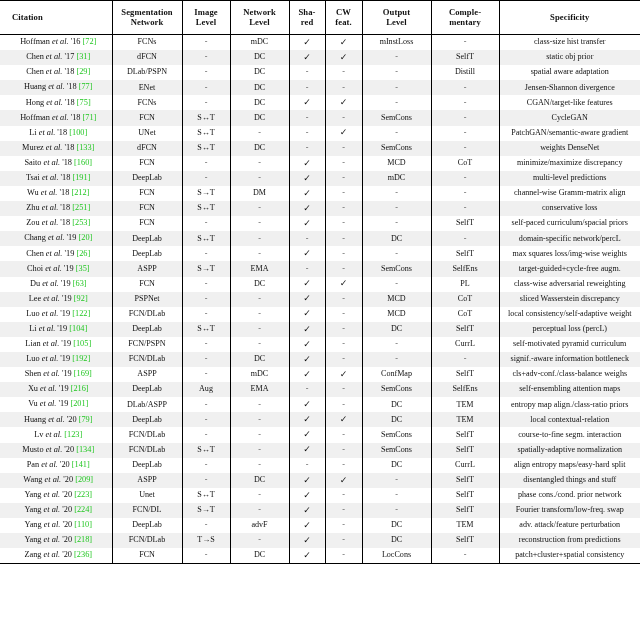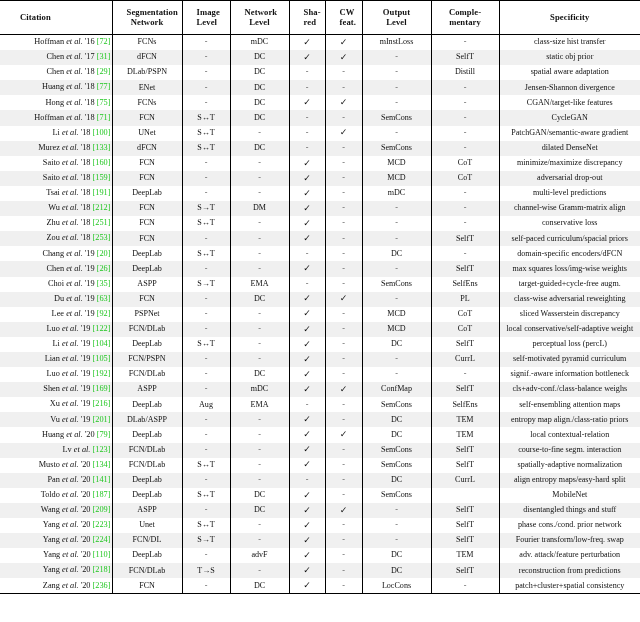--- a/index.html
+++ b/index.html
@@ -1,28 +1,28 @@
 <!DOCTYPE html>
 <html><head>
 <meta charset="utf-8">
 <style>
   html,body{margin:0;padding:0;background:#ffffff;}
   body{width:640px;height:622px;overflow:hidden;font-family:"Liberation Serif","DejaVu Serif",serif;}
   #tbl-wrap{width:640px;height:622px;box-sizing:border-box;}
   table{border-collapse:collapse;width:640px;table-layout:fixed;font-size:8.1px;color:#111;}
   thead th{
     font-weight:bold;font-size:8.6px;text-align:center;vertical-align:middle;
-    padding:2px 14px;line-height:1.12;letter-spacing:.1px;
+    padding:2px 6px;line-height:1.12;letter-spacing:.1px;
   }
   thead tr{height:34px;}
   tbody td{
     text-align:center;vertical-align:middle;padding:0 1px;height:15.1px;line-height:1.05;
     white-space:nowrap;overflow:hidden;
   }
-  tbody td.cite{text-align:right;padding-left:6px;font-size:8.3px;}
+  tbody td.cite{text-align:center;padding-left:6px;font-size:8.3px;}
   
   table{border-top:1.3px solid #000;border-bottom:1.3px solid #000;}
   thead th{border-bottom:1.1px solid #000;}
   
   .vl{border-left:0.9px solid #000;}
   .vl2{border-left:1.3px solid #000;}
   tbody tr:nth-child(even){background:#f0f0f0;}
   tbody tr:nth-child(odd){background:#ffffff;}
   .ref{color:#23c723;}
   .em{font-style:italic;}
@@ -149,45 +149,34 @@
         </tr>
         <tr>
           <td class="cite"><span>Murez </span><span class="em">et al.</span><span> '18 </span><span class="ref">[133]</span></td>
           <td class="vl">dFCN</td>
           <td class="vl">S↔T</td>
           <td class="vl">DC</td>
           <td class="vl"><span class="dash">-</span></td>
           <td class="vl"><span class="dash">-</span></td>
           <td class="vl">SemCons</td>
           <td class="vl"><span class="dash">-</span></td>
-          <td class="vl2">dilated DenseNet</td>
+          <td class="vl2">weights DenseNet</td>
         </tr>
         <tr>
           <td class="cite"><span>Saito </span><span class="em">et al.</span><span> '18 </span><span class="ref">[160]</span></td>
           <td class="vl">FCN</td>
           <td class="vl"><span class="dash">-</span></td>
           <td class="vl"><span class="dash">-</span></td>
           <td class="vl"><span class="chk">✓</span></td>
           <td class="vl"><span class="dash">-</span></td>
           <td class="vl">MCD</td>
           <td class="vl">CoT</td>
           <td class="vl2">minimize/maximize discrepancy</td>
         </tr>
         <tr>
-          <td class="cite"><span>Saito </span><span class="em">et al.</span><span> '18 </span><span class="ref">[159]</span></td>
-          <td class="vl">FCN</td>
-          <td class="vl"><span class="dash">-</span></td>
-          <td class="vl"><span class="dash">-</span></td>
-          <td class="vl"><span class="chk">✓</span></td>
-          <td class="vl"><span class="dash">-</span></td>
-          <td class="vl">MCD</td>
-          <td class="vl">CoT</td>
-          <td class="vl2">adversarial drop-out</td>
-        </tr>
-        <tr>
           <td class="cite"><span>Tsai </span><span class="em">et al.</span><span> '18 </span><span class="ref">[191]</span></td>
           <td class="vl">DeepLab</td>
           <td class="vl"><span class="dash">-</span></td>
           <td class="vl"><span class="dash">-</span></td>
           <td class="vl"><span class="chk">✓</span></td>
           <td class="vl"><span class="dash">-</span></td>
           <td class="vl">mDC</td>
           <td class="vl"><span class="dash">-</span></td>
           <td class="vl2">multi-level predictions</td>
         </tr>
@@ -226,21 +215,21 @@
         </tr>
         <tr>
           <td class="cite"><span>Chang </span><span class="em">et al.</span><span> '19 </span><span class="ref">[20]</span></td>
           <td class="vl">DeepLab</td>
           <td class="vl">S↔T</td>
           <td class="vl"><span class="dash">-</span></td>
           <td class="vl"><span class="dash">-</span></td>
           <td class="vl"><span class="dash">-</span></td>
           <td class="vl">DC</td>
           <td class="vl"><span class="dash">-</span></td>
-          <td class="vl2">domain-specific encoders/dFCN</td>
+          <td class="vl2">domain-specific network/percL</td>
         </tr>
         <tr>
           <td class="cite"><span>Chen </span><span class="em">et al.</span><span> '19 </span><span class="ref">[26]</span></td>
           <td class="vl">DeepLab</td>
           <td class="vl"><span class="dash">-</span></td>
           <td class="vl"><span class="dash">-</span></td>
           <td class="vl"><span class="chk">✓</span></td>
           <td class="vl"><span class="dash">-</span></td>
           <td class="vl"><span class="dash">-</span></td>
           <td class="vl">SelfT</td>
@@ -281,21 +270,21 @@
         </tr>
         <tr>
           <td class="cite"><span>Luo </span><span class="em">et al.</span><span> '19 </span><span class="ref">[122]</span></td>
           <td class="vl">FCN/DLab</td>
           <td class="vl"><span class="dash">-</span></td>
           <td class="vl"><span class="dash">-</span></td>
           <td class="vl"><span class="chk">✓</span></td>
           <td class="vl"><span class="dash">-</span></td>
           <td class="vl">MCD</td>
           <td class="vl">CoT</td>
-          <td class="vl2">local conservative/self-adaptive weight</td>
+          <td class="vl2">local consistency/self-adaptive weight</td>
         </tr>
         <tr>
           <td class="cite"><span>Li </span><span class="em">et al.</span><span> '19 </span><span class="ref">[104]</span></td>
           <td class="vl">DeepLab</td>
           <td class="vl">S↔T</td>
           <td class="vl"><span class="dash">-</span></td>
           <td class="vl"><span class="chk">✓</span></td>
           <td class="vl"><span class="dash">-</span></td>
           <td class="vl">DC</td>
           <td class="vl">SelfT</td>
@@ -392,31 +381,20 @@
         <tr>
           <td class="cite"><span>Pan </span><span class="em">et al.</span><span> '20 </span><span class="ref">[141]</span></td>
           <td class="vl">DeepLab</td>
           <td class="vl"><span class="dash">-</span></td>
           <td class="vl"><span class="dash">-</span></td>
           <td class="vl"><span class="dash">-</span></td>
           <td class="vl"><span class="dash">-</span></td>
           <td class="vl">DC</td>
           <td class="vl">CurrL</td>
           <td class="vl2">align entropy maps/easy-hard split</td>
-        </tr>
-        <tr>
-          <td class="cite"><span>Toldo </span><span class="em">et al.</span><span> '20 </span><span class="ref">[187]</span></td>
-          <td class="vl">DeepLab</td>
-          <td class="vl">S↔T</td>
-          <td class="vl">DC</td>
-          <td class="vl"><span class="chk">✓</span></td>
-          <td class="vl"><span class="dash">-</span></td>
-          <td class="vl">SemCons</td>
-          <td class="vl"></td>
-          <td class="vl2">MobileNet</td>
         </tr>
         <tr>
           <td class="cite"><span>Wang </span><span class="em">et al.</span><span> '20 </span><span class="ref">[209]</span></td>
           <td class="vl">ASPP</td>
           <td class="vl"><span class="dash">-</span></td>
           <td class="vl">DC</td>
           <td class="vl"><span class="chk">✓</span></td>
           <td class="vl"><span class="chk">✓</span></td>
           <td class="vl"><span class="dash">-</span></td>
           <td class="vl">SelfT</td>

